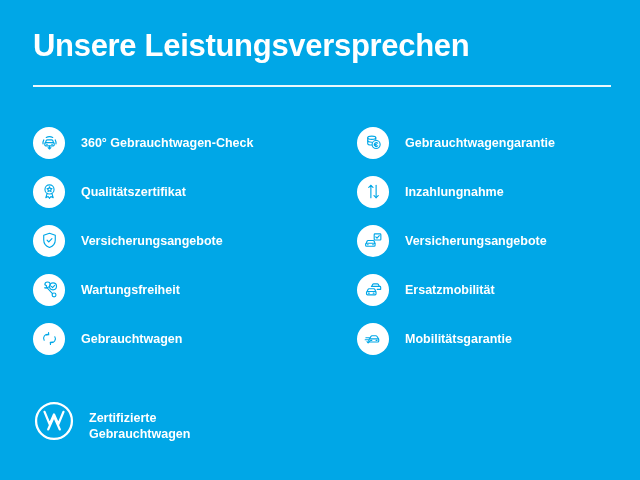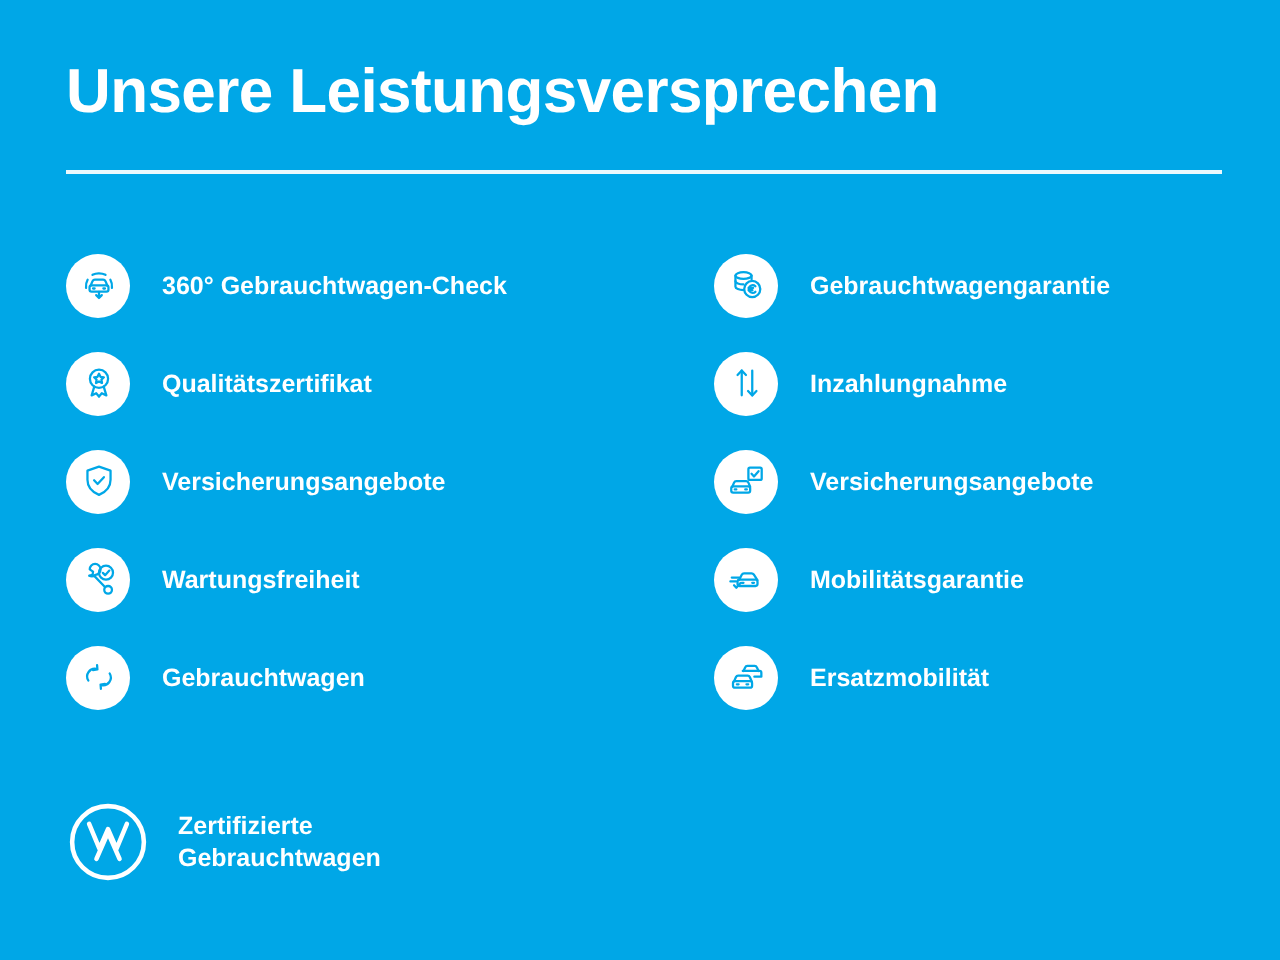--- a/index.html
+++ b/index.html
@@ -88,21 +88,21 @@
     line-height: 16px;
     white-space: nowrap;
   }
 
   
   .footer {
     position: absolute;
     left: 33px;
     top: 400px;
     display: flex;
-    align-items: center;
+    align-items: flex-end;
   }
   .vw-logo {
     width: 42px;
     height: 42px;
     min-width: 42px;
     display: block;
   }
   .footer-text {
     margin-left: 14px;
     font-size: 12.5px;
@@ -227,41 +227,41 @@
             <rect x="12.8" y="4.4" width="7.6" height="7" rx="0.9"></rect>
             <path d="M14.6 7.9l1.4 1.5 2.6-3"></path>
           </svg>
         </span>
         <span class="feature-label">Versicherungsangebote</span>
       </div>
 
       <div class="feature">
         <span class="badge">
           <svg viewBox="0 0 24 24" fill="none" stroke="#00a7e7" stroke-width="1.3" stroke-linecap="round" stroke-linejoin="round">
+            <path d="M10 8.6l1-2.2a1.3 1.3 0 011.2-.8h4.2a1.3 1.3 0 011.2.8l1 2.2"></path>
+            <path d="M9.6 8.5h9.6a1 1 0 011 1v2.3h-4"></path>
+            <path d="M4.6 14.5l1.1-2.5a1.35 1.35 0 011.25-.8h5.4a1.35 1.35 0 011.25.8l1.1 2.5"></path>
+            <rect x="4" y="14.3" width="10.9" height="3.8" rx="1.15"></rect>
+            <path d="M6.2 16.2h1M11.7 16.2h1"></path>
+          </svg>
+        </span>
+        <span class="feature-label">Ersatzmobilität</span>
+      </div>
+
+      <div class="feature">
+        <span class="badge">
+          <svg viewBox="0 0 24 24" fill="none" stroke="#00a7e7" stroke-width="1.3" stroke-linecap="round" stroke-linejoin="round">
             <path d="M7.5 12.6l1.5-3a1.5 1.5 0 011.35-.8h4.3a1.5 1.5 0 011.2.6l2.1 3.2"></path>
             <rect x="6.6" y="12.4" width="11.4" height="3.6" rx="1.1"></rect>
             <path d="M9 14.2h1M15 14.2h1"></path>
             <path d="M3.3 11.2h4.2M2.5 13.4h3.2"></path>
             <path d="M4.6 15.6l1.3 1.4 2.4-2.7"></path>
           </svg>
         </span>
         <span class="feature-label">Mobilitätsgarantie</span>
-      </div>
-
-      <div class="feature">
-        <span class="badge">
-          <svg viewBox="0 0 24 24" fill="none" stroke="#00a7e7" stroke-width="1.3" stroke-linecap="round" stroke-linejoin="round">
-            <path d="M10 8.6l1-2.2a1.3 1.3 0 011.2-.8h4.2a1.3 1.3 0 011.2.8l1 2.2"></path>
-            <path d="M9.6 8.5h9.6a1 1 0 011 1v2.3h-4"></path>
-            <path d="M4.6 14.5l1.1-2.5a1.35 1.35 0 011.25-.8h5.4a1.35 1.35 0 011.25.8l1.1 2.5"></path>
-            <rect x="4" y="14.3" width="10.9" height="3.8" rx="1.15"></rect>
-            <path d="M6.2 16.2h1M11.7 16.2h1"></path>
-          </svg>
-        </span>
-        <span class="feature-label">Ersatzmobilität</span>
       </div>
 
     </div>
   </div>
 
   <div class="footer">
     <svg class="vw-logo" viewBox="0 0 48 48" fill="none" stroke="#ffffff" stroke-width="2.6" stroke-linecap="round" stroke-linejoin="round">
       <circle cx="24" cy="24" r="20.5"></circle>
       <path d="M13.2 13.6l5.9 14.2 4.9-11.2 4.9 11.2 5.9-14.2"></path>
       <path d="M17.4 33.6l6.6-15 6.6 15"></path>

